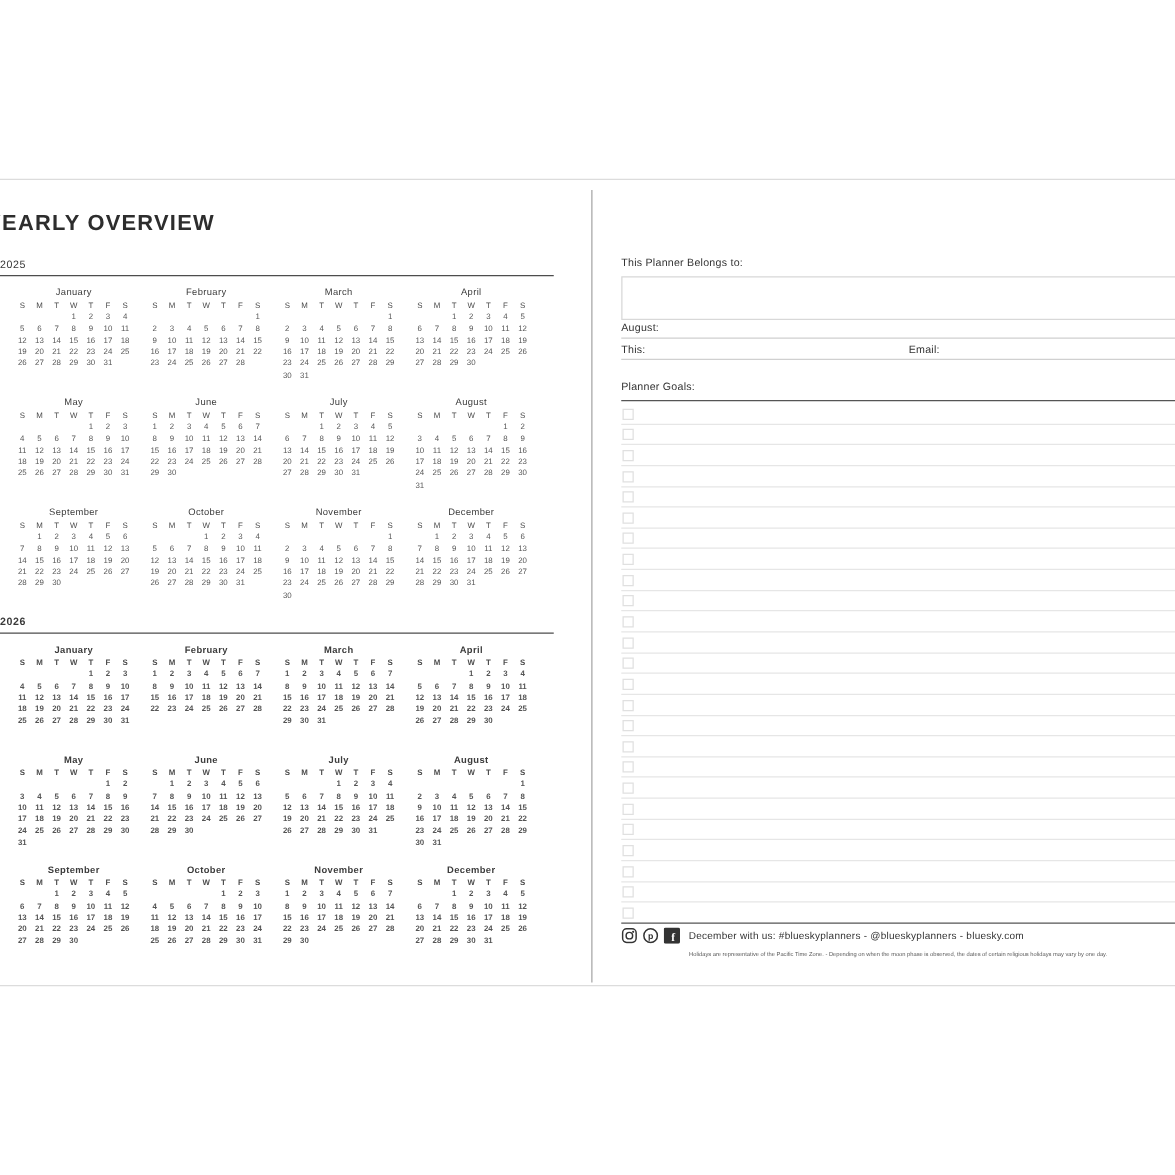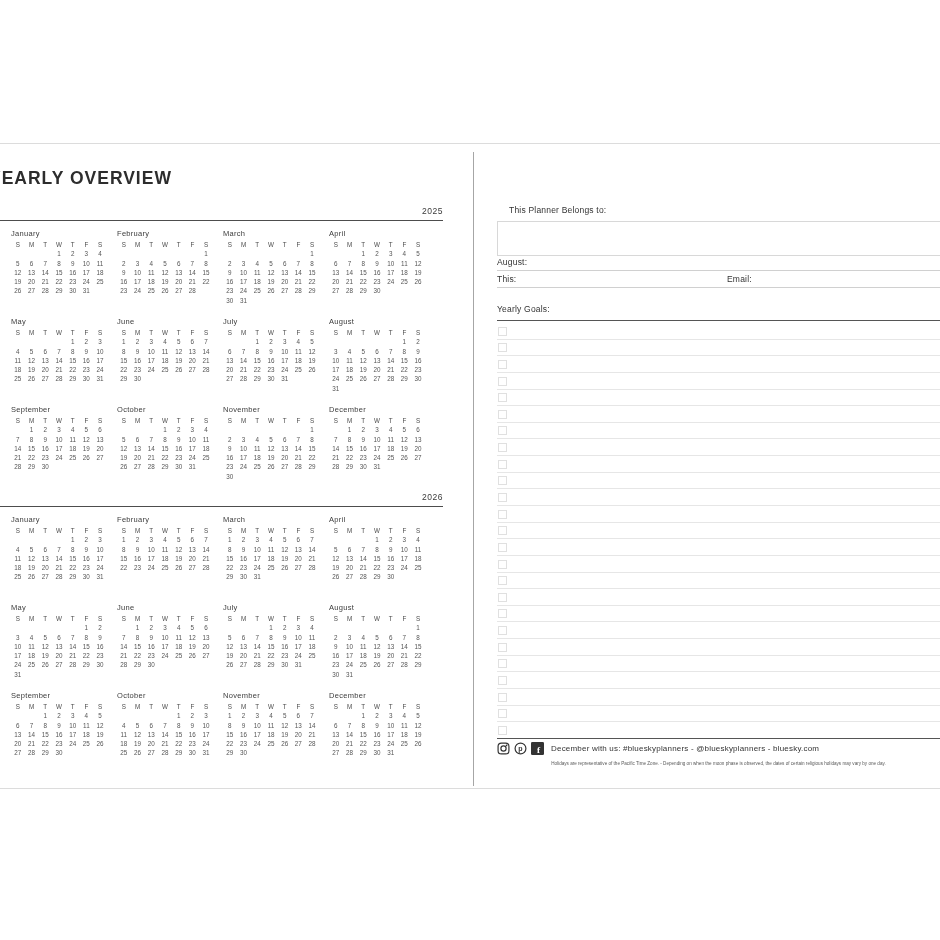--- a/index.html
+++ b/index.html
@@ -10,34 +10,34 @@
   #edge-top{top:143px;}
   #edge-bottom{top:788px;}
   #divider{position:absolute;left:473px;top:152px;width:1px;height:634px;background:#a6a6a6;}
 
   
   #left-page{position:absolute;left:0;top:144px;width:473px;height:644px;}
   #page-title{position:absolute;left:-11px;top:24px;font-size:17.5px;font-weight:600;
               letter-spacing:1px;color:#2d2d2d;white-space:nowrap;}
   .year-block{position:absolute;left:0;width:443px;}
   #year-2025{top:60px;}
-  #year-2026{top:346px;}
-  .year-label{width:100%;text-align:right;font-size:8.5px;color:#3a3a3a;height:14px;line-height:14px;letter-spacing:.5px;}
+  #year-2026{top:346px;font-weight:bold;}
+  .year-label{width:100%;text-align:left;font-size:8.5px;color:#3a3a3a;height:14px;line-height:14px;letter-spacing:.5px;}
   .year-rule{position:absolute;left:0;top:16px;width:443px;border-bottom:1.5px solid #4d4d4d;}
   .months-area{position:absolute;left:0;top:24px;width:443px;height:262px;}
   .mini-month{position:absolute;width:96px;}
-  .month-name{text-align:left;font-size:7.5px;color:#3c3c3c;height:11px;line-height:11px;letter-spacing:.3px;}
+  .month-name{text-align:center;font-size:7.5px;color:#3c3c3c;height:11px;line-height:11px;letter-spacing:.3px;}
   .day-grid{display:grid;grid-template-columns:repeat(7,13.71px);margin-top:1px;}
   .dh,.dc{height:9.3px;line-height:9.3px;text-align:center;font-size:6.3px;color:#555;}
   .dh{color:#4c4c4c;}
 
   
   #right-page{position:absolute;left:473px;top:144px;width:467px;height:644px;font-size:8.5px;color:#333;}
   .rp-label{position:absolute;white-space:nowrap;letter-spacing:.2px;}
-  #belongs-label{left:36px;top:61px;text-align:right;}
+  #belongs-label{left:24px;top:61px;text-align:right;}
   #belongs-box{position:absolute;left:24px;top:77px;width:450px;height:33px;border:1px solid #d8d8d8;}
   #address-label{left:24px;top:113px;}
   #address-line{position:absolute;left:24px;top:126px;width:450px;border-bottom:1px solid #d0d0d0;}
   #phone-label{left:24px;top:130px;}
   #email-label{left:228px;top:130px;padding-left:26px;}
   #phone-email-line{position:absolute;left:24px;top:143px;width:450px;border-bottom:1px solid #d0d0d0;}
   #goals-label{left:24px;top:160px;}
   #goals-rule{position:absolute;left:24px;top:176px;width:450px;border-bottom:1.5px solid #555;}
   #goal-rows{position:absolute;left:24px;top:178px;width:450px;}
   .goal-row{position:absolute;left:0;width:450px;height:16.6px;border-bottom:1px solid #e6e6e6;}
@@ -1170,21 +1170,21 @@
     <div id="belongs-label" class="rp-label">This Planner Belongs to:</div>
     <div id="belongs-box"></div>
 
     <div id="address-label" class="rp-label">August:</div>
     <div id="address-line"></div>
 
     <div id="phone-label" class="rp-label">This:</div>
     <div id="email-label" class="rp-label">Email:</div>
     <div id="phone-email-line"></div>
 
-    <div id="goals-label" class="rp-label">Yearly Goals:</div>
+    <div id="goals-label" class="rp-label">Planner Goals:</div>
     <div id="goals-rule"></div>
     <div id="goal-rows">
         <div class="goal-row" style="top: 0px;">
           <div class="goal-checkbox"></div>
         </div>
         <div class="goal-row" style="top: 16.64px;">
           <div class="goal-checkbox"></div>
         </div>
         <div class="goal-row" style="top: 33.28px;">
           <div class="goal-checkbox"></div>

